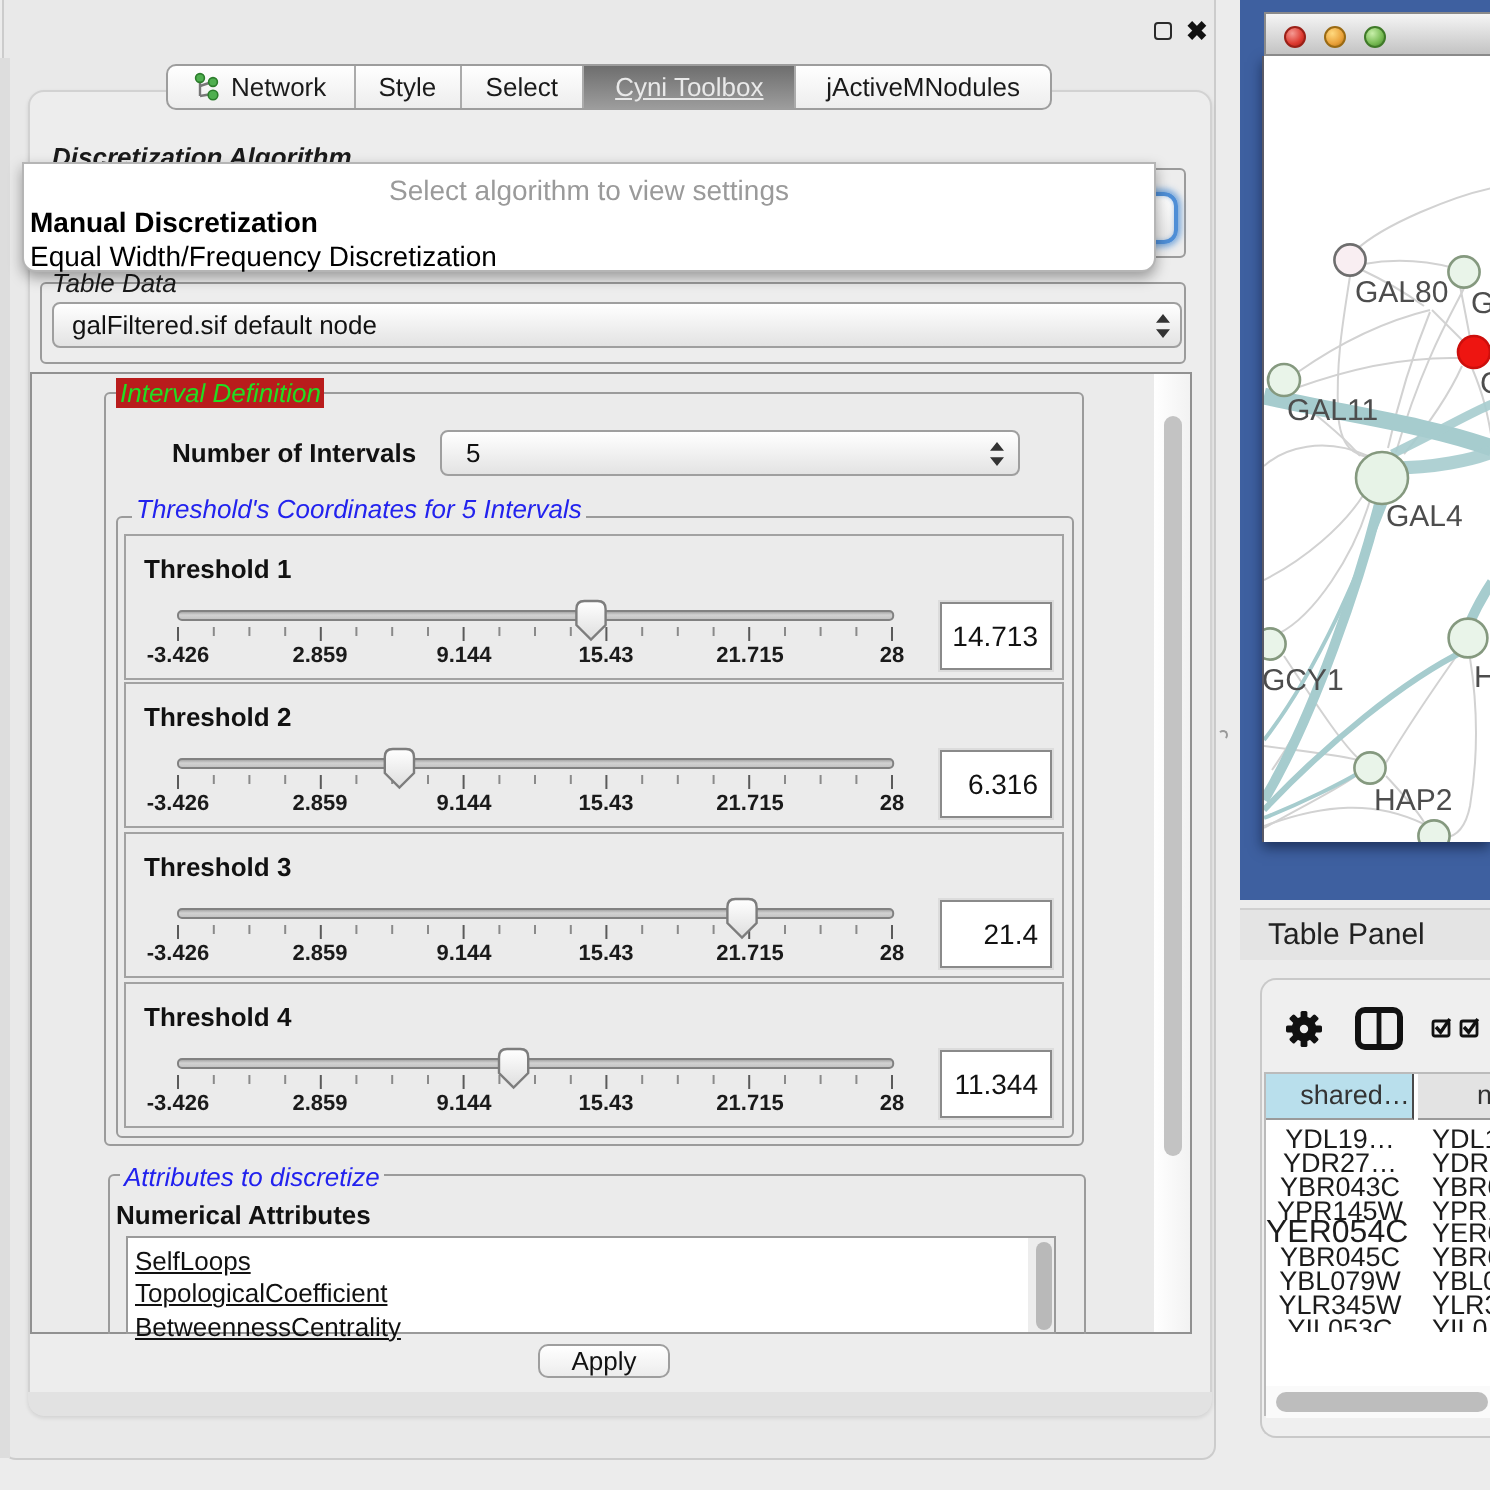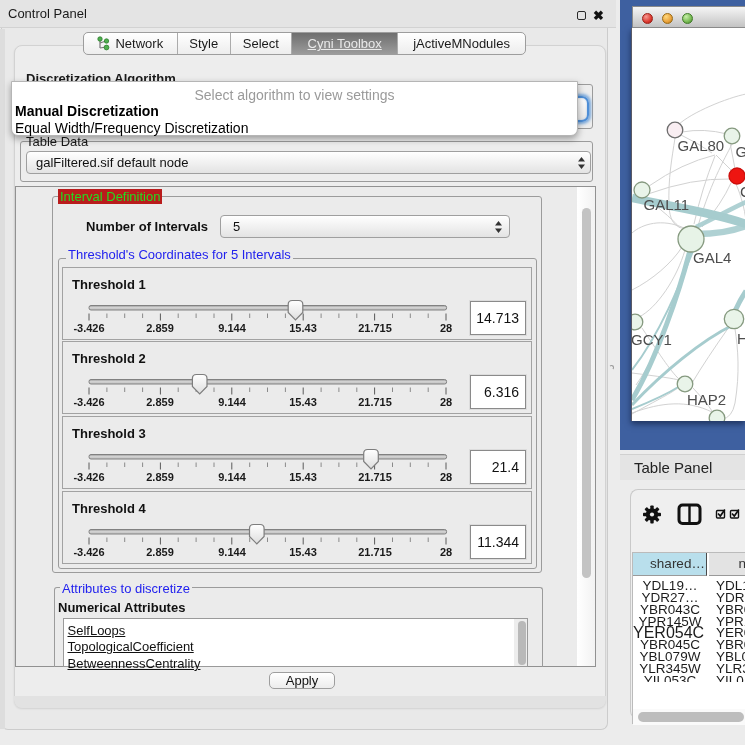--- a/index.html
+++ b/index.html
@@ -25,21 +25,21 @@
 
 #toptabs { left:83px; top:32px; height:23px; }
 #bottabs { left:144px; top:704px; height:19px; font-size:13px; }
 
 
 #cyni { left:14px; top:45px; width:592px; height:663px; background:#ededed;
   border:1px solid #d2d2d2; border-radius:8px; box-shadow:0 1px 2px rgba(0,0,0,0.10); }
 
 
 .gbox { position:absolute; border:1px solid #9b9b9b; border-radius:3px; }
-.glabel { position:absolute; font-size:13px; background:transparent; padding:0 2px; }
+.glabel { position:absolute; font-size:13px; background:transparent; padding:0 2px;font-style:italic; }
 
 
 .combo { position:absolute; background:linear-gradient(#ffffff,#e3e3e3); border:1px solid #9f9f9f;
   border-radius:4px; font-size:13px; color:#111; display:flex; align-items:center; }
 .combo .arr { position:absolute; right:6px; top:50%; transform:translateY(-50%); }
 
 
 #popup { left:11px; top:81px; width:567px; height:55px; background:#fff;
   border:1px solid #b5b5b5; border-radius:0 0 7px 7px; box-shadow:0 3px 7px rgba(0,0,0,0.35);
   font-size:13px; }
@@ -69,29 +69,28 @@
 #ntitle { left:632px; top:6px; width:113px; height:22px;
   background:linear-gradient(#f5f5f5,#c3c3c3); border:1px solid #8a8a8a; border-right:none; }
 .light { position:absolute; top:5.5px; width:11px; height:11px; border-radius:50%; }
 #ncanvas { left:631px; top:28px; width:114px; height:393px; background:#fff;
   border-left:1px solid #5a5a66; box-shadow:0 3px 6px rgba(5,15,40,0.55); }
 
 #tpbar { left:620px; top:454px; width:125px; height:26px; background:#e4e4e4; border-top:1px solid #d0d0d0;
   font-size:15px; color:#222; line-height:26px; padding-left:14px; }
 #tablepanel { left:630px; top:489px; width:115px; height:230px; background:#efefef;
   border:1px solid #c9c9c9; border-right:none; border-radius:8px 0 0 8px; }
-#tbl { left:632px; top:536px; width:113px; height:172px; background:#fff; border:1px solid #bbb; border-right:none;margin-top:16px; }
+#tbl { left:632px; top:536px; width:113px; height:172px; background:#fff; border:1px solid #bbb; border-right:none; }
 </style>
 </head>
 <body>
 <div id="root">
 
   <div id="cpwin" class="abs"></div>
   <div class="abs" style="left:0; top:29px; width:4.5px; height:700px; background:#dddddd;"></div>
-  <div id="cptitle" class="abs">Control Panel</div>
   <div id="cpfloat" class="abs"></div>
   <div id="cpclose" class="abs">✖</div>
 
   <div id="cyni" class="abs"></div>
 
   <div id="toptabs" class="seg abs">
     <div class="it" style="width:92.6px;"><svg width="13" height="15" viewBox="0 0 13 15" style="margin-right:5px">
       <line x1="3" y1="3" x2="3" y2="12" stroke="#777" stroke-width="1.2"></line>
       <line x1="3" y1="7" x2="9" y2="5" stroke="#777" stroke-width="1.2"></line>
       <line x1="3" y1="12" x2="9" y2="11" stroke="#777" stroke-width="1.2"></line>

